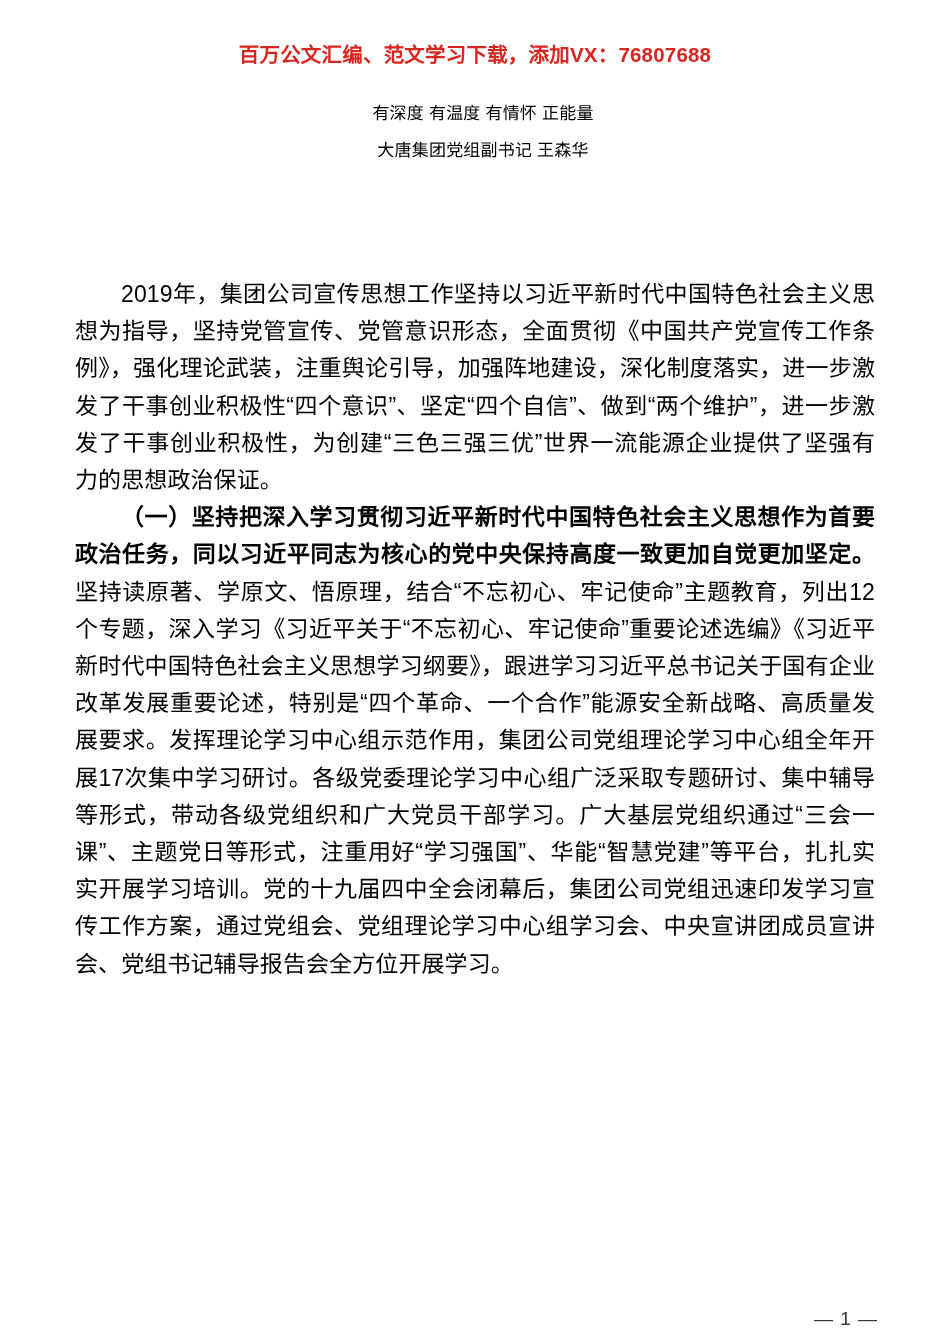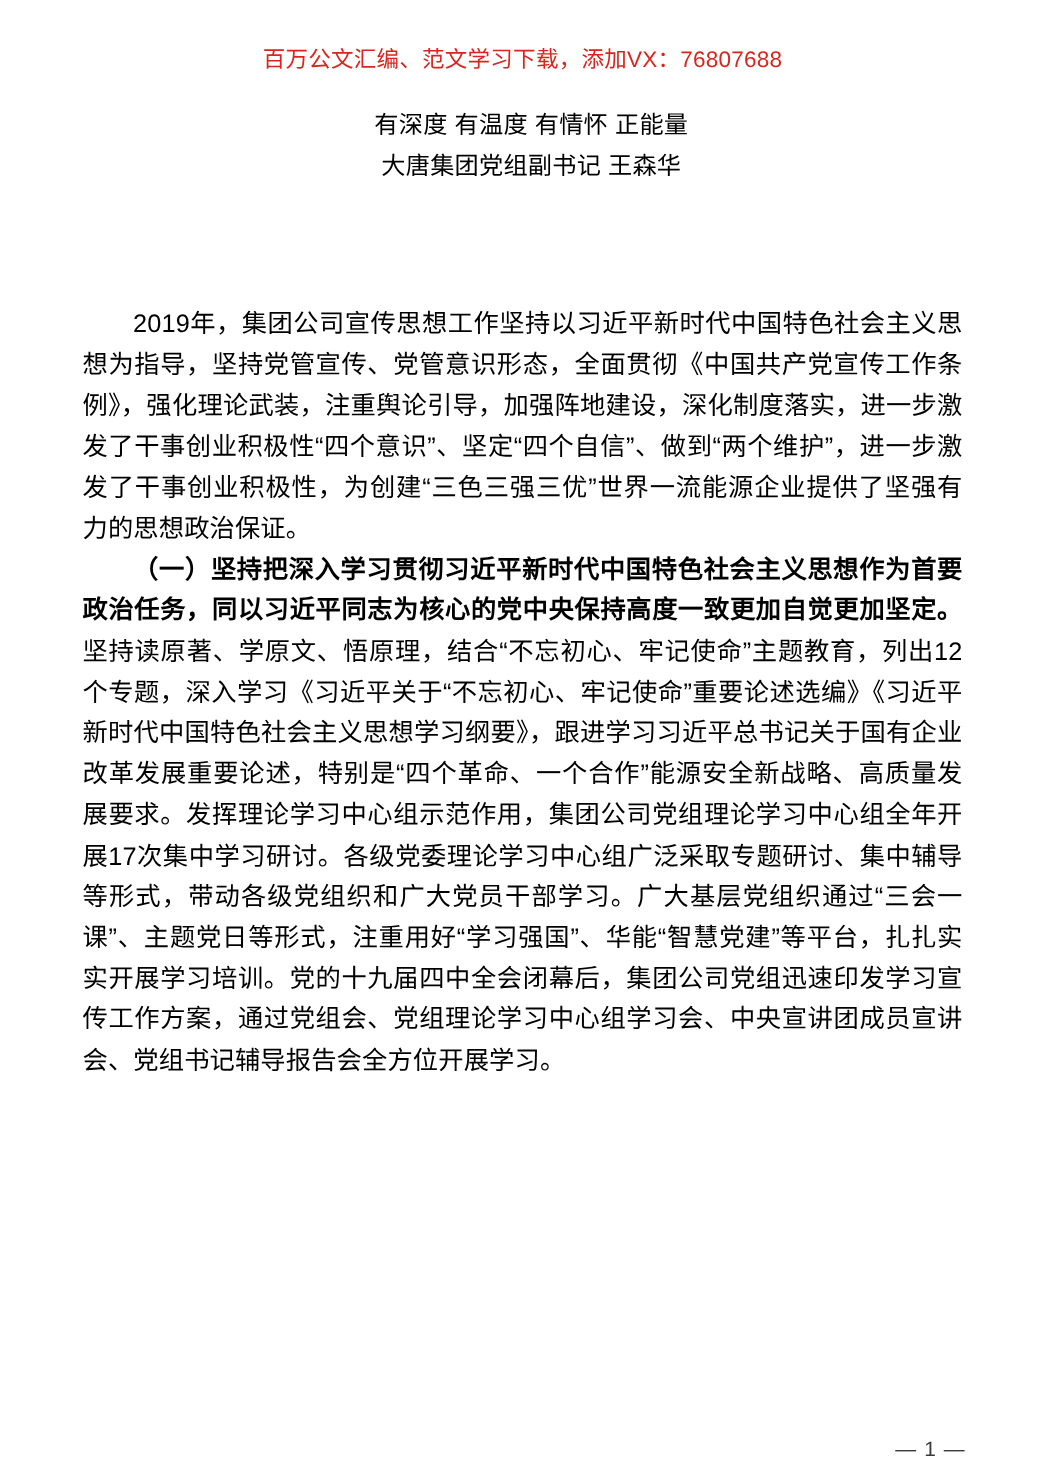--- a/index.html
+++ b/index.html
@@ -26,37 +26,37 @@
   }
 
   
   .promo-banner {
     position: absolute;
     top: 42px;
     left: 0;
     width: 950px;
     text-align: center;
     font-size: 20.5px;
-    font-weight: 400;
+    font-weight: 700;
     letter-spacing: 0.2px;
     line-height: 1.25;
     white-space: nowrap;
   }
 
   
   .title-block {
     position: absolute;
     top: 95px;
     left: 0;
     width: 950px;
     text-align: center;
   }
 
   .title-line {
-    font-size: 22px;
+    font-size: 17px;
     line-height: 37px;
     font-weight: 400;
     letter-spacing: 0.2px;
     white-space: nowrap;
     margin-left: 16px;
   }
 
   .title-line.date {
     letter-spacing: 0.4px;
   }

